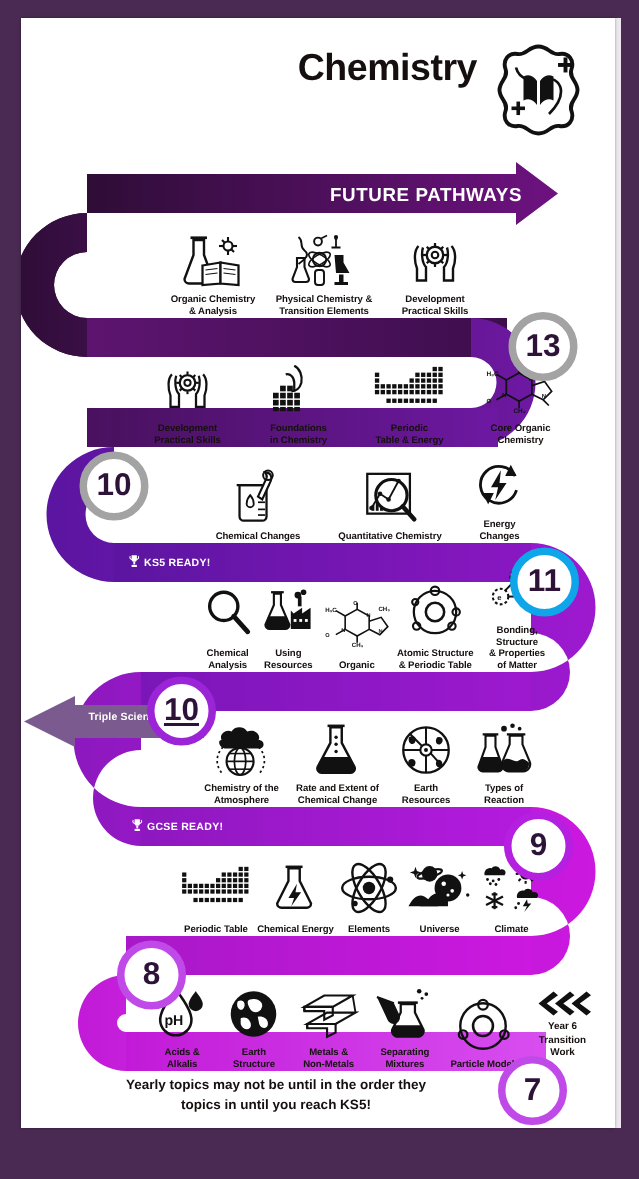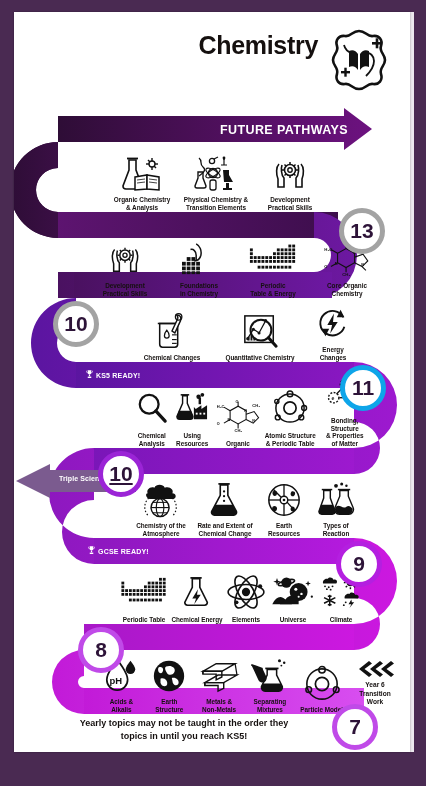--- a/index.html
+++ b/index.html
@@ -915,18 +915,18 @@
           <path d="M36 1 L26 9 L36 17 L39 14.5 L31.5 9 L39 3.5 Z" fill="#111"></path>
         </svg>
       </span>
       <span class="t">Year 6</span>
       <span class="t">Transition</span>
       <span class="t">Work</span>
     </div>
     <div class="badge lite" style="left:318px;top:692px;">7</div>
 
     <div id="footnote">
-      <span>Yearly topics may not be taught in the order they</span><br>
+      <span>Yearly topics may not be until in the order they</span><br>
       <span>topics in until you reach KS5!</span>
     </div>
 
   </div>
 </div>
 
 </body></html>

